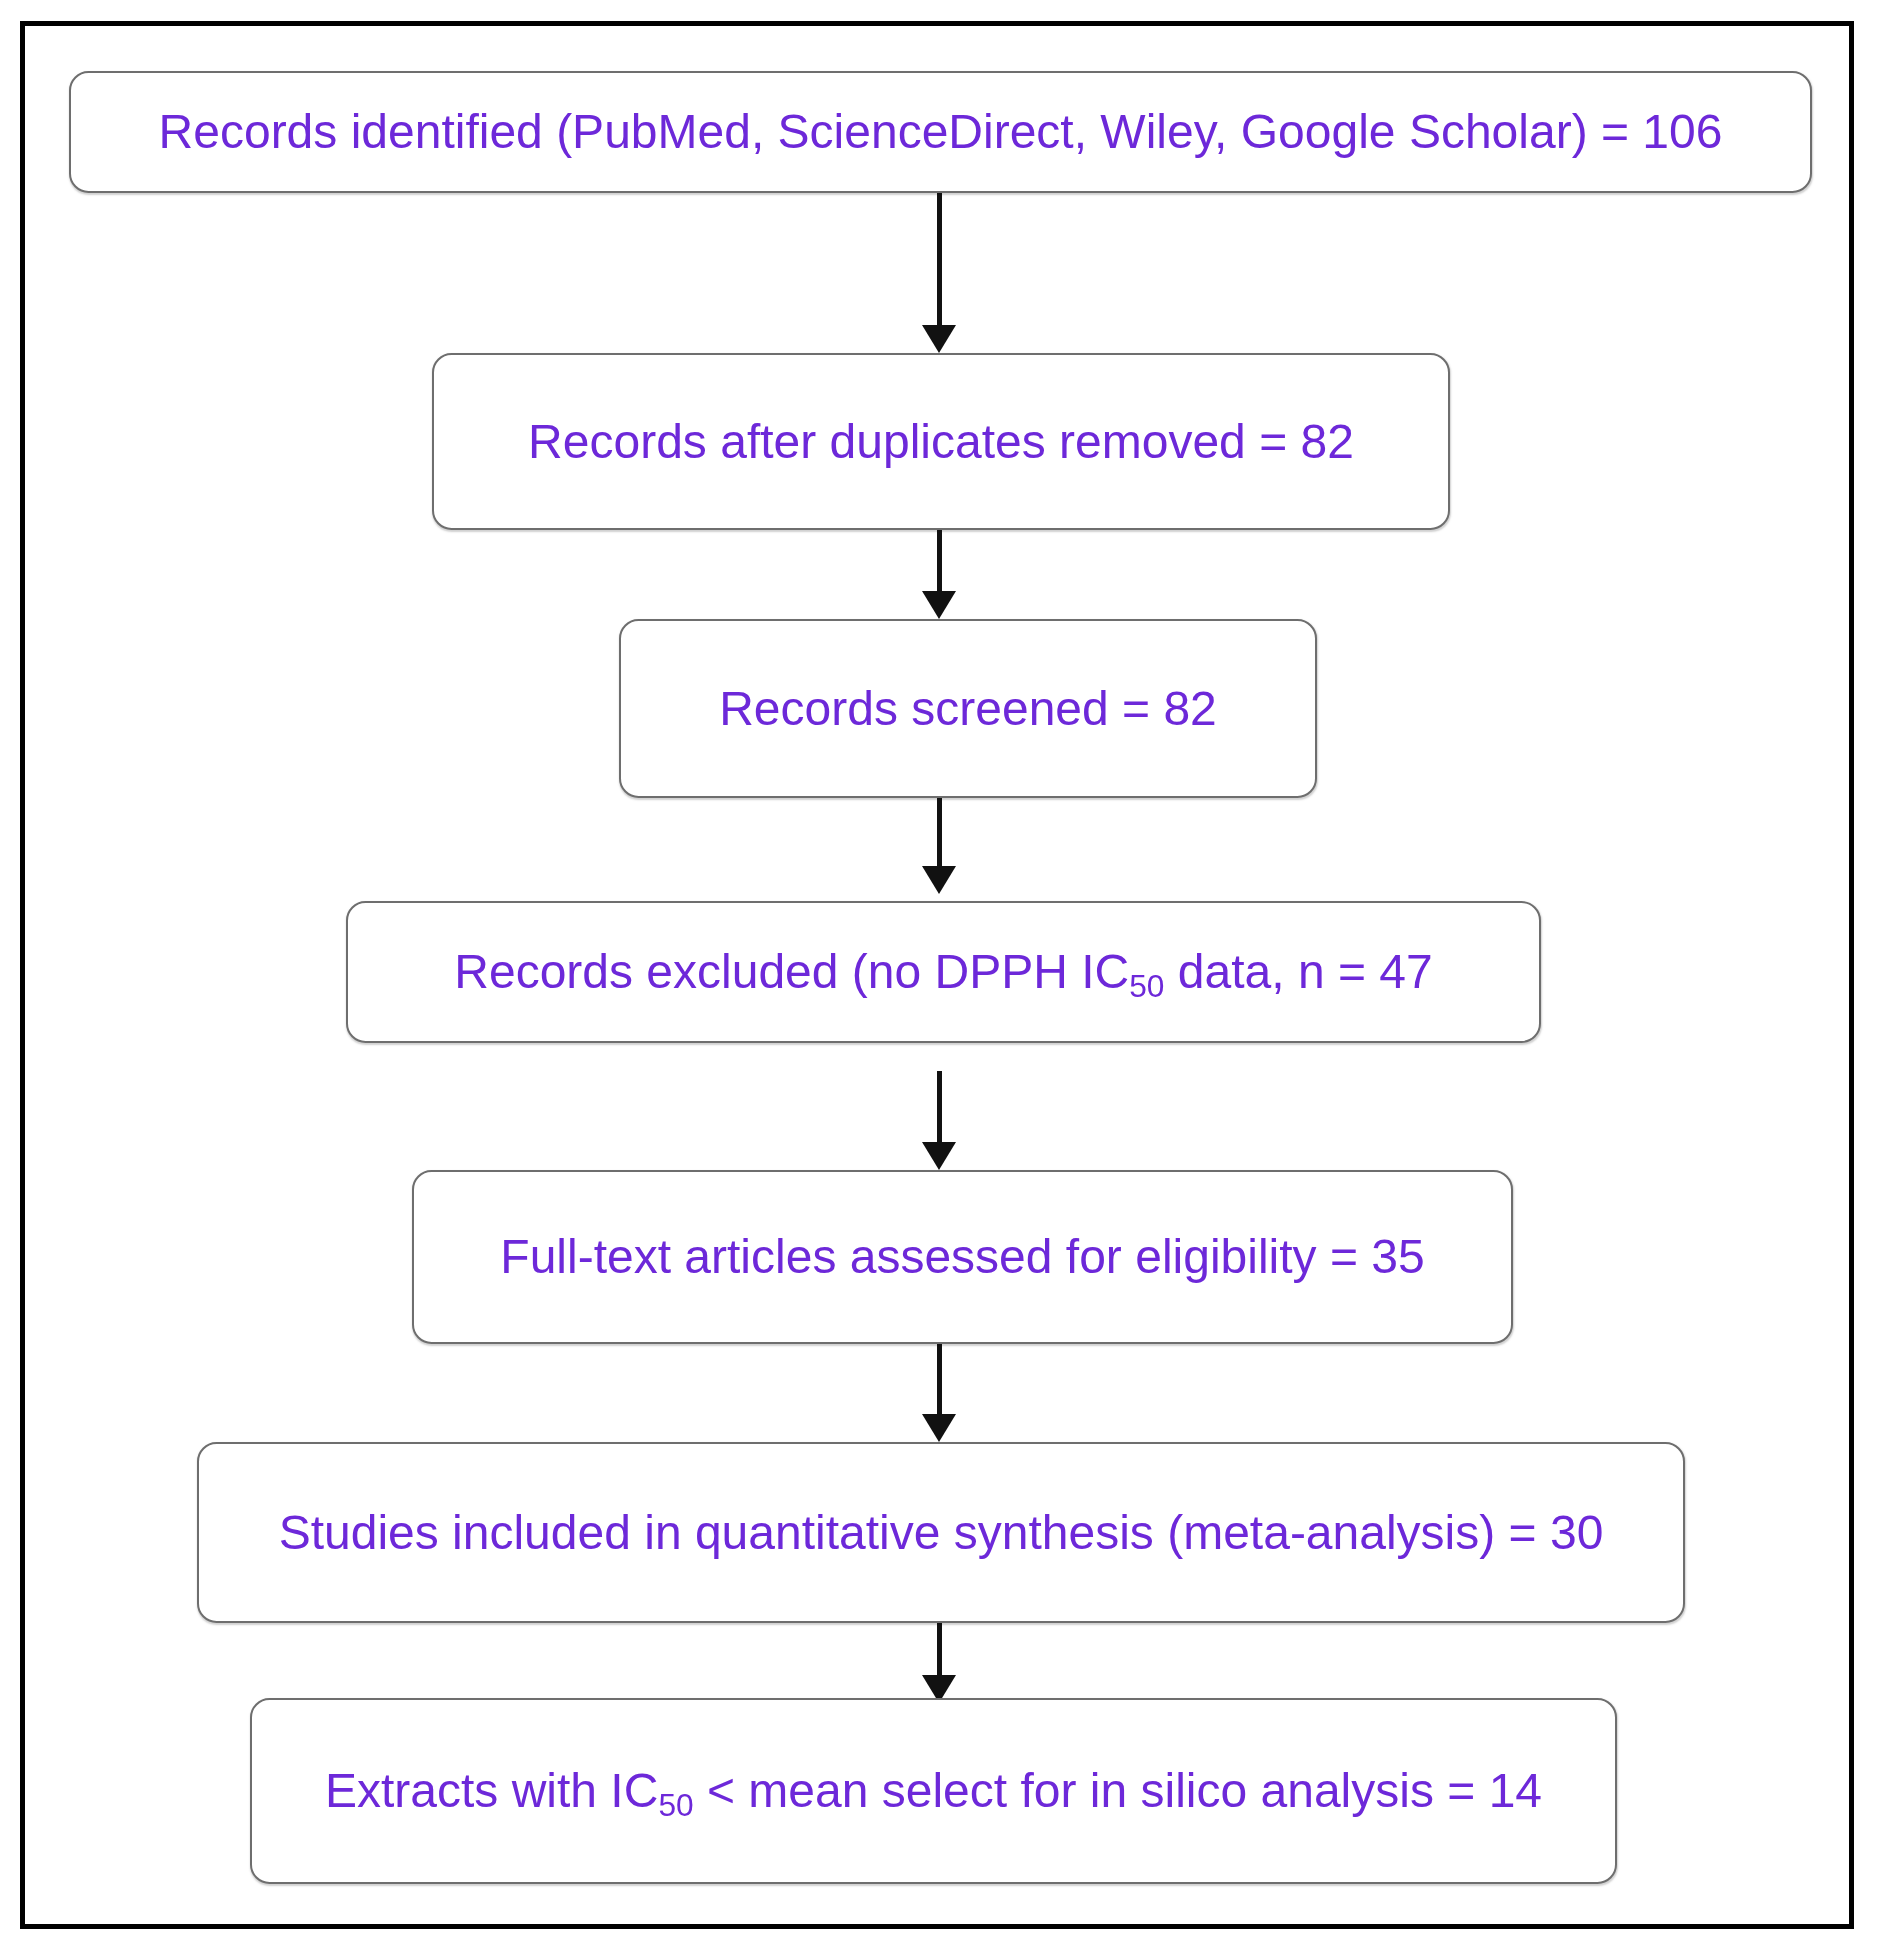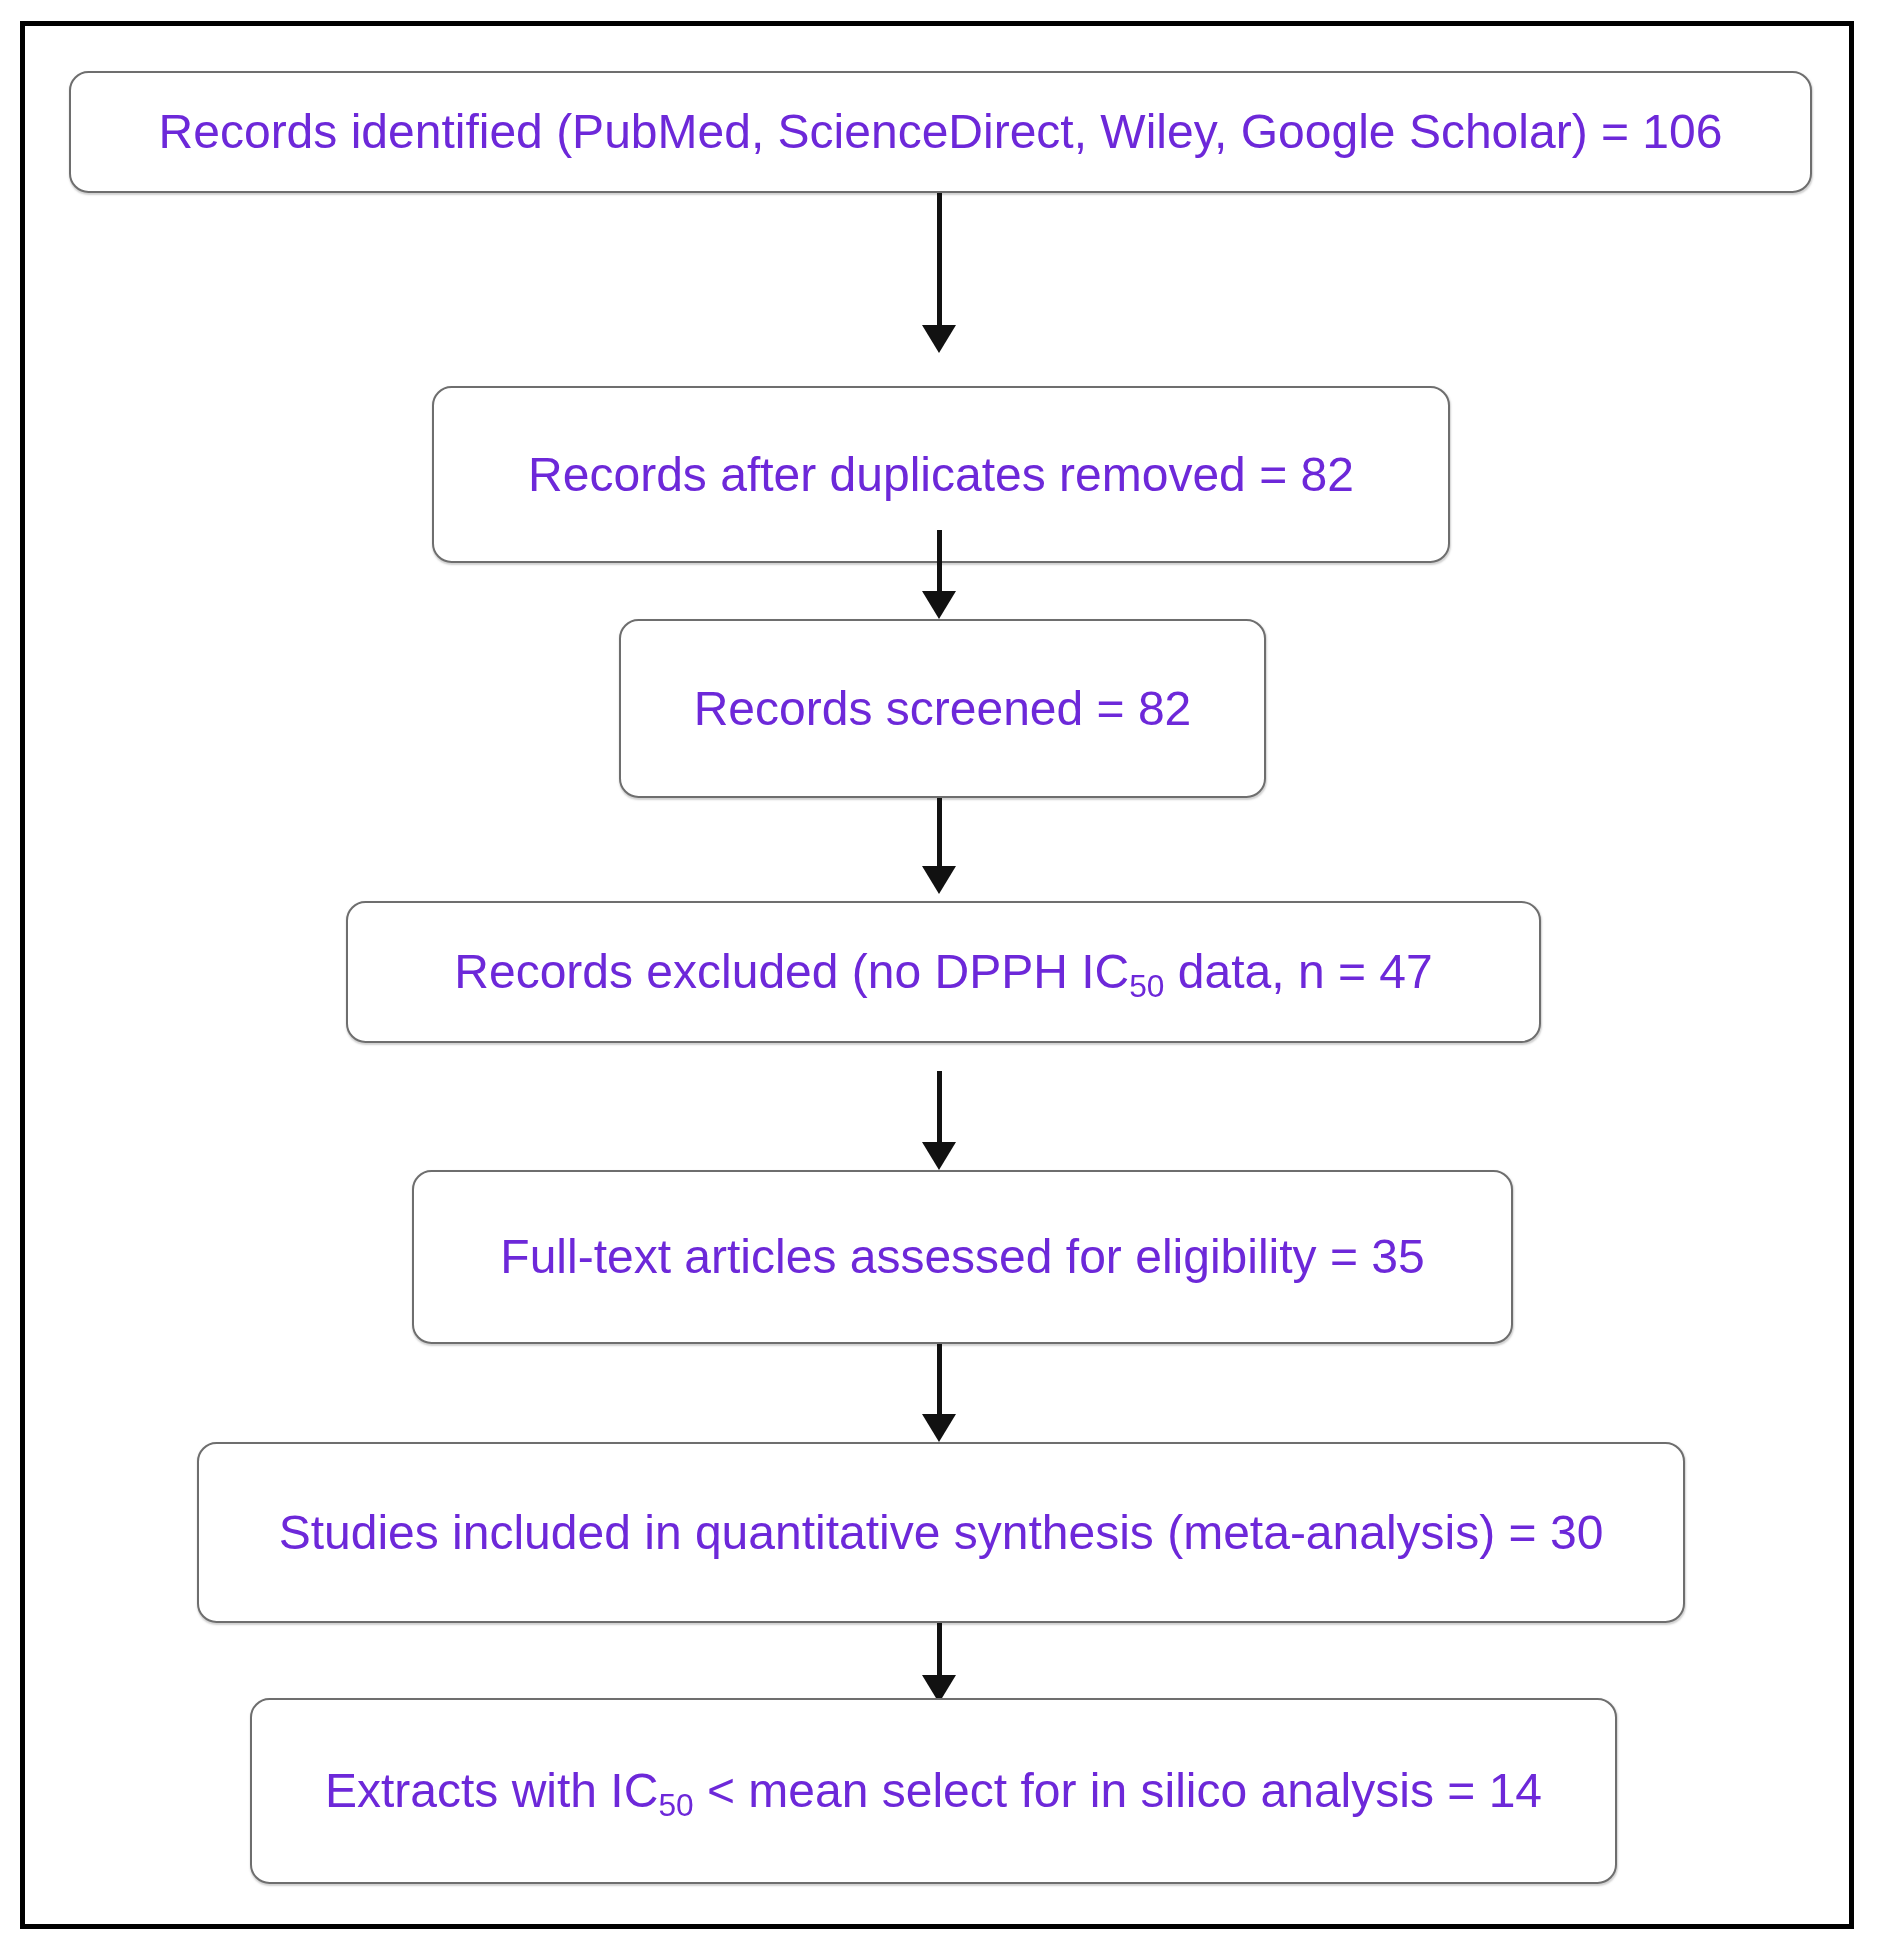--- a/index.html
+++ b/index.html
@@ -96,30 +96,30 @@
 
     <div class="flow-box" style="left:69px; top:71px; width:1743px; height:122px;">
       <span class="flow-box-label">Records identified (PubMed, ScienceDirect, Wiley, Google Scholar) = 106</span>
     </div>
 
     <div class="flow-arrow" style="left:922px; top:193px; width:35px; height:160px;">
       <div class="shaft" style="height:133px;"></div>
       <div class="head"></div>
     </div>
 
-    <div class="flow-box" style="left:432px; top:353px; width:1018px; height:177px;margin-top:33px;">
+    <div class="flow-box" style="left:432px; top:353px; width:1018px; height:177px;">
       <span class="flow-box-label">Records after duplicates removed = 82</span>
     </div>
 
     <div class="flow-arrow" style="left:922px; top:530px; width:35px; height:89px;">
       <div class="shaft" style="height:62px;"></div>
       <div class="head"></div>
     </div>
 
-    <div class="flow-box" style="left:619px; top:619px; width:647px; height:179px;">
+    <div class="flow-box" style="left:619px; top:619px; width:698px; height:179px;">
       <span class="flow-box-label">Records screened = 82</span>
     </div>
 
     <div class="flow-arrow" style="left:922px; top:798px; width:35px; height:96px;">
       <div class="shaft" style="height:69px;"></div>
       <div class="head"></div>
     </div>
 
     <div class="flow-box" style="left:346px; top:894px; width:1195px; height:142px;margin-top:7px;">
       <span class="flow-box-label">

